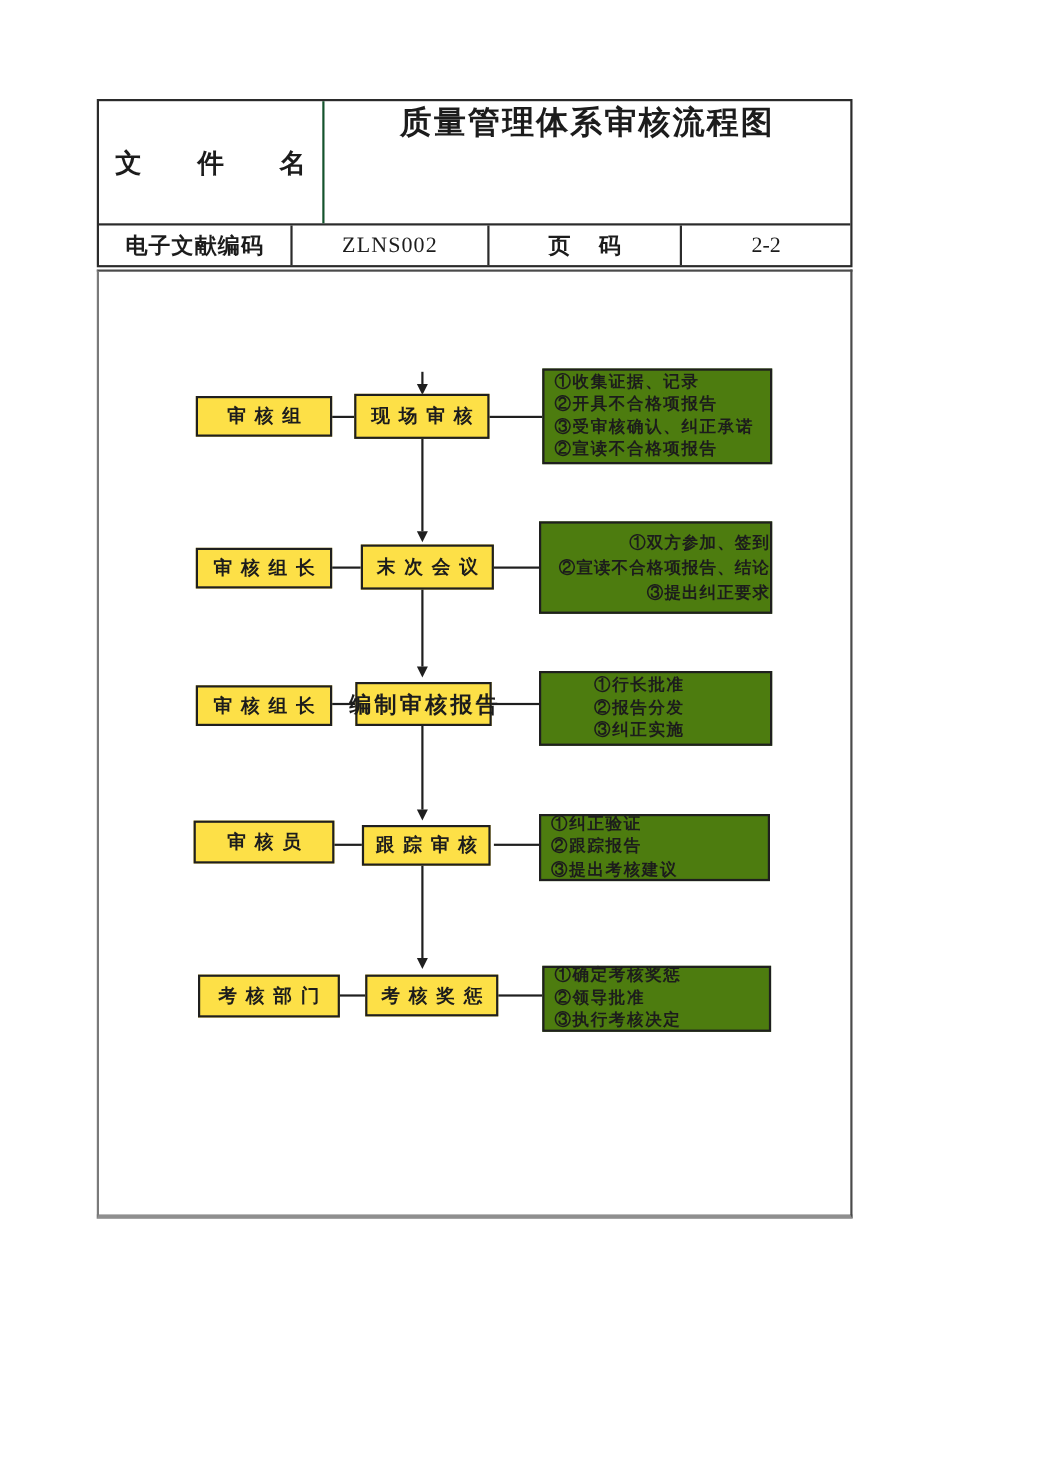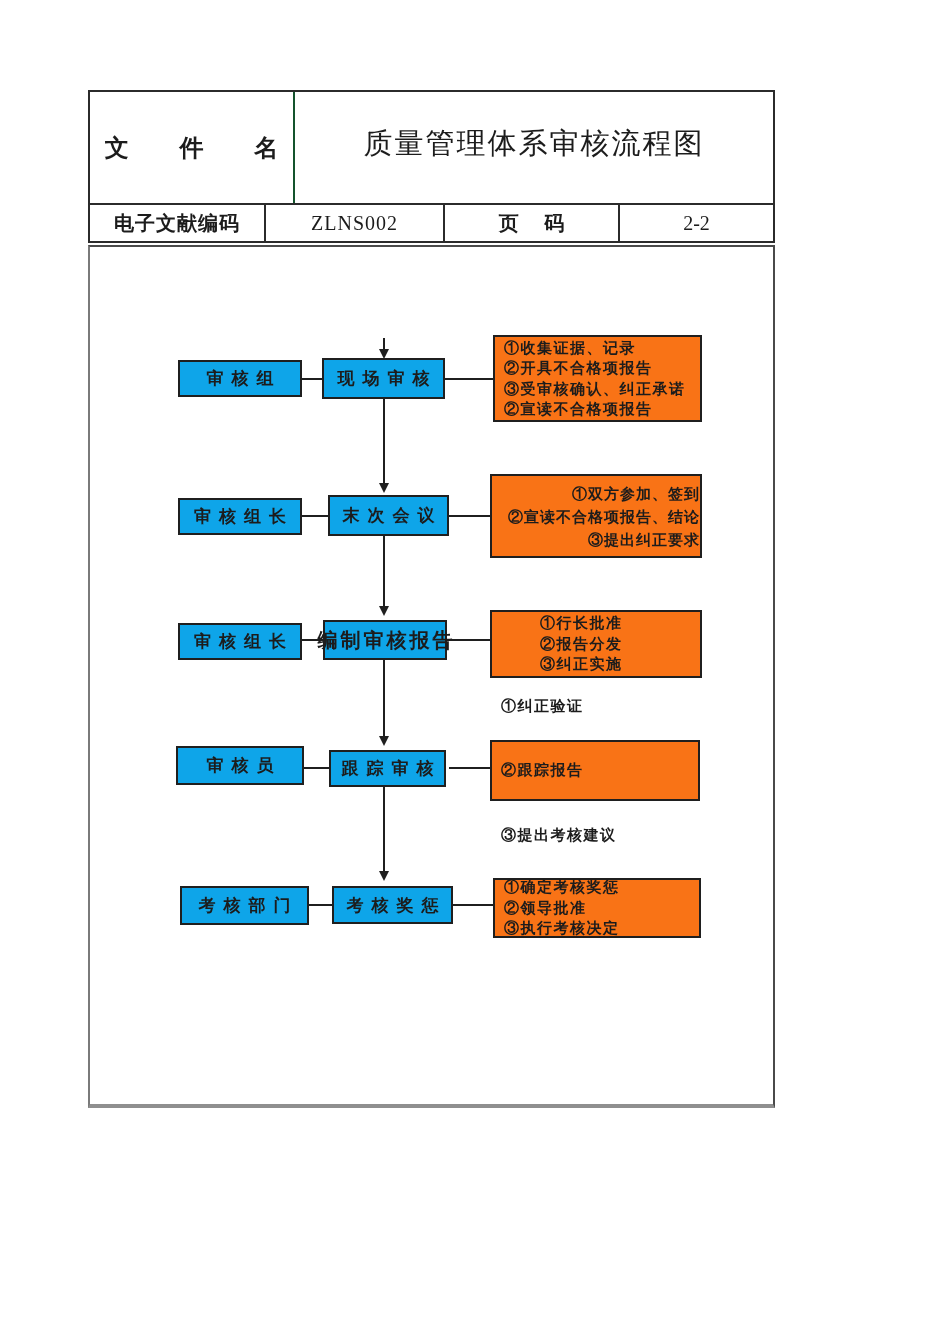--- a/index.html
+++ b/index.html
@@ -14,49 +14,49 @@
     border:2px solid #2b2b2b; box-sizing:border-box; background:#fff;
   }
   .row1 { display:flex; height:111px; border-bottom:2px solid #2b2b2b; }
   .cell-filename {
     width:205px; border-right:2px solid #14532d; box-sizing:border-box;
     display:flex; align-items:center; justify-content:center;
     font-size:24px; font-weight:bold; letter-spacing:22px; text-indent:22px;
     white-space:nowrap;
   }
   .cell-title {
-    flex:1; display:flex; align-items:flex-end; justify-content:center;
-    font-size:29px; font-weight:normal; letter-spacing:2px; padding-bottom:39px;
+    flex:1; display:flex; align-items:flex-start; justify-content:center;
+    font-size:29px; font-weight:bold; letter-spacing:2px; padding-bottom:20px;
     white-space:nowrap;
   }
   .row2 { display:flex; height:36px; }
   .row2 > div {
     box-sizing:border-box; display:flex; align-items:center; justify-content:center;
     white-space:nowrap;
   }
   .cell-codelabel { width:176px; border-right:2px solid #2b2b2b; font-size:20px; font-weight:bold; letter-spacing:1px; }
   .cell-codeval  { width:179px; border-right:2px solid #2b2b2b; font-family:"Liberation Serif", serif; font-size:20px; letter-spacing:1px; }
   .cell-pagelabel{ width:175px; border-right:2px solid #2b2b2b; font-size:20px; font-weight:bold; letter-spacing:10px; text-indent:10px; }
   .cell-pageval  { flex:1; font-family:"Liberation Serif", serif; font-size:20px; }
 
   
   .canvas {
     position:absolute; left:88px; top:245px; width:687px; height:863px;
     box-sizing:border-box; background:#fff;
     border-top:2px solid #4a4a4a; border-right:2px solid #4a4a4a;
     border-left:2px solid #7a7a7a; border-bottom:4px solid #8f8f8f;
   }
   .fbox {
-    position:absolute; border:2px solid #1f1f1f; box-sizing:border-box; background:#0ea5e9;
+    position:absolute; border:2px solid #1f1f1f; box-sizing:border-box; background:#fde047;
     display:flex; align-items:center; justify-content:center;
     font-size:17px; font-weight:600; letter-spacing:8px; text-indent:8px; white-space:nowrap;
   }
   .fbox.tight { letter-spacing:3px; text-indent:3px; font-size:20px; }
   .notes {
-    position:absolute; border:2px solid #1f1f1f; box-sizing:border-box; background:#f97316;
+    position:absolute; border:2px solid #1f1f1f; box-sizing:border-box; background:#4d7c0f;
     display:flex; flex-direction:column; justify-content:center;
     padding:2px 0 2px 9px; font-size:15px; font-weight:600;
     letter-spacing:1.5px; line-height:20.5px; white-space:nowrap;
   }
   .notes.lh23 { line-height:23px; letter-spacing:1px; }
   .hline { position:absolute; height:2px; background:#1f1f1f; }
   .vline { position:absolute; width:2px; background:#1f1f1f; }
   .ahead {
     position:absolute; width:0; height:0;
     border-left:5px solid transparent; border-right:5px solid transparent;
@@ -140,21 +140,21 @@
     <div class="ahead" style="left:289px;top:489px;"></div>
 
     <div class="fbox" style="left:86px;top:499px;width:128px;height:39px;">
       <span>审核员</span>
     </div>
     <div class="hline" style="left:214px;top:520px;width:25px;"></div>
     <div class="fbox" style="left:239px;top:503px;width:117px;height:37px;">
       <span>跟踪审核</span>
     </div>
     <div class="hline" style="left:359px;top:520px;width:41px;"></div>
-    <div class="notes" style="left:400px;top:493px;width:210px;height:61px;gap:44px;">
+    <div class="notes" style="left:400px;top:493px;width:210px;height:61px;">
       <div>①纠正验证</div>
       <div>②跟踪报告</div>
       <div>③提出考核建议</div>
     </div>
     <div class="vline" style="left:293px;top:540px;height:84px;"></div>
     <div class="ahead" style="left:289px;top:624px;"></div>
 
     <div class="fbox" style="left:90px;top:639px;width:129px;height:39px;">
       <span>考核部门</span>
     </div>

